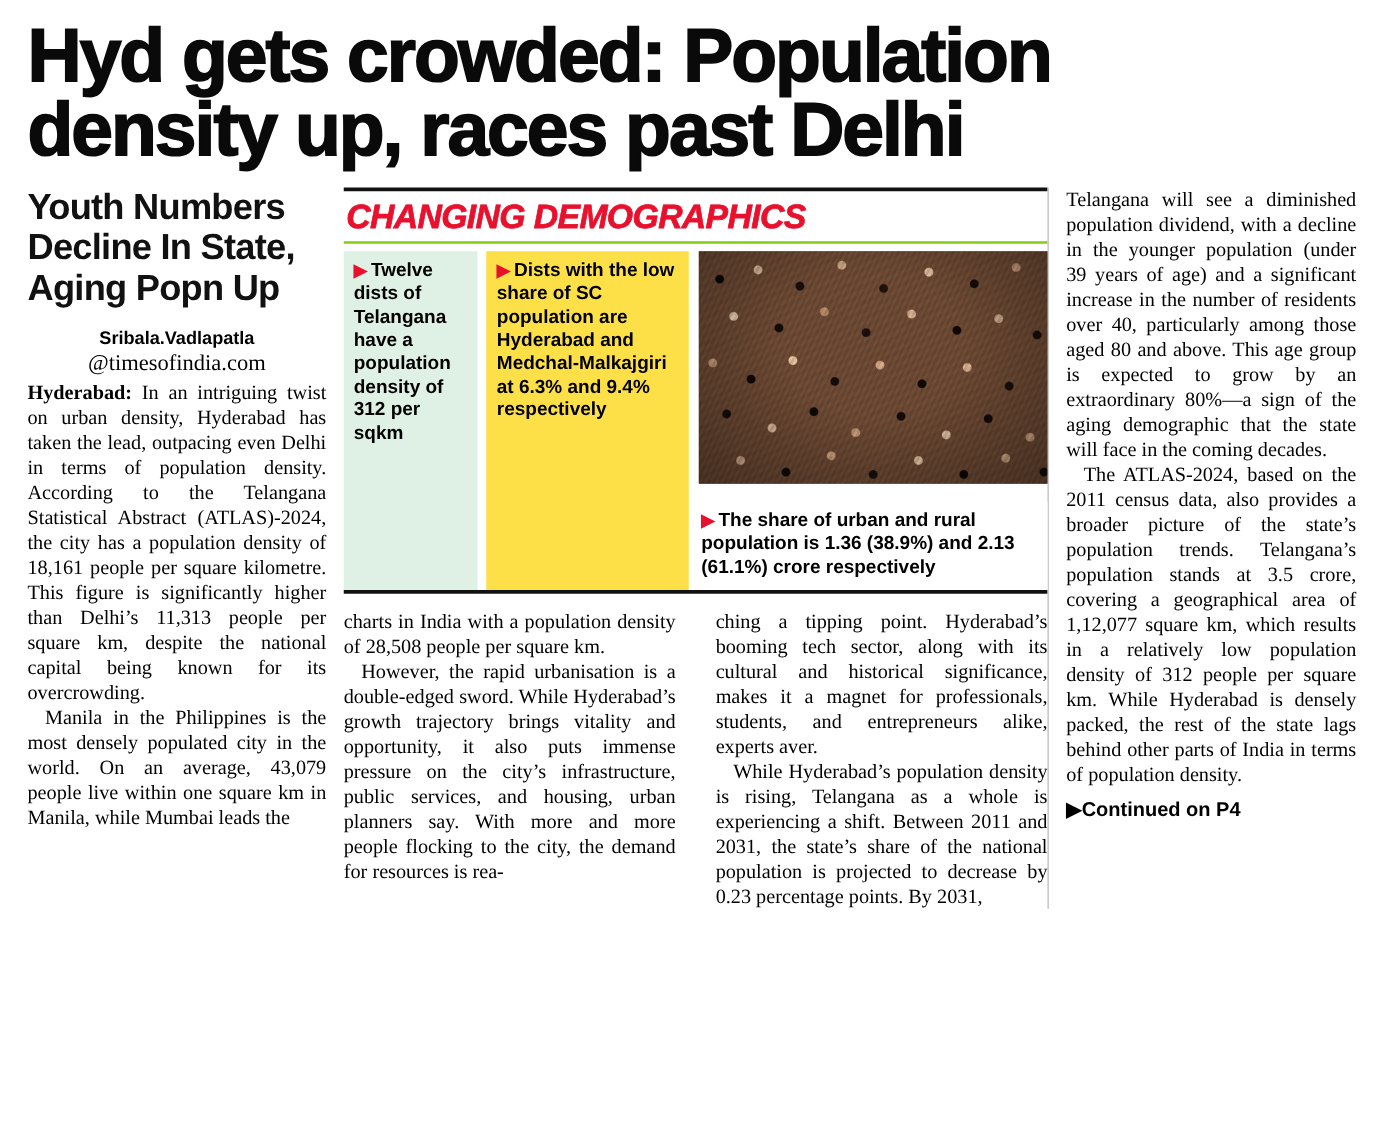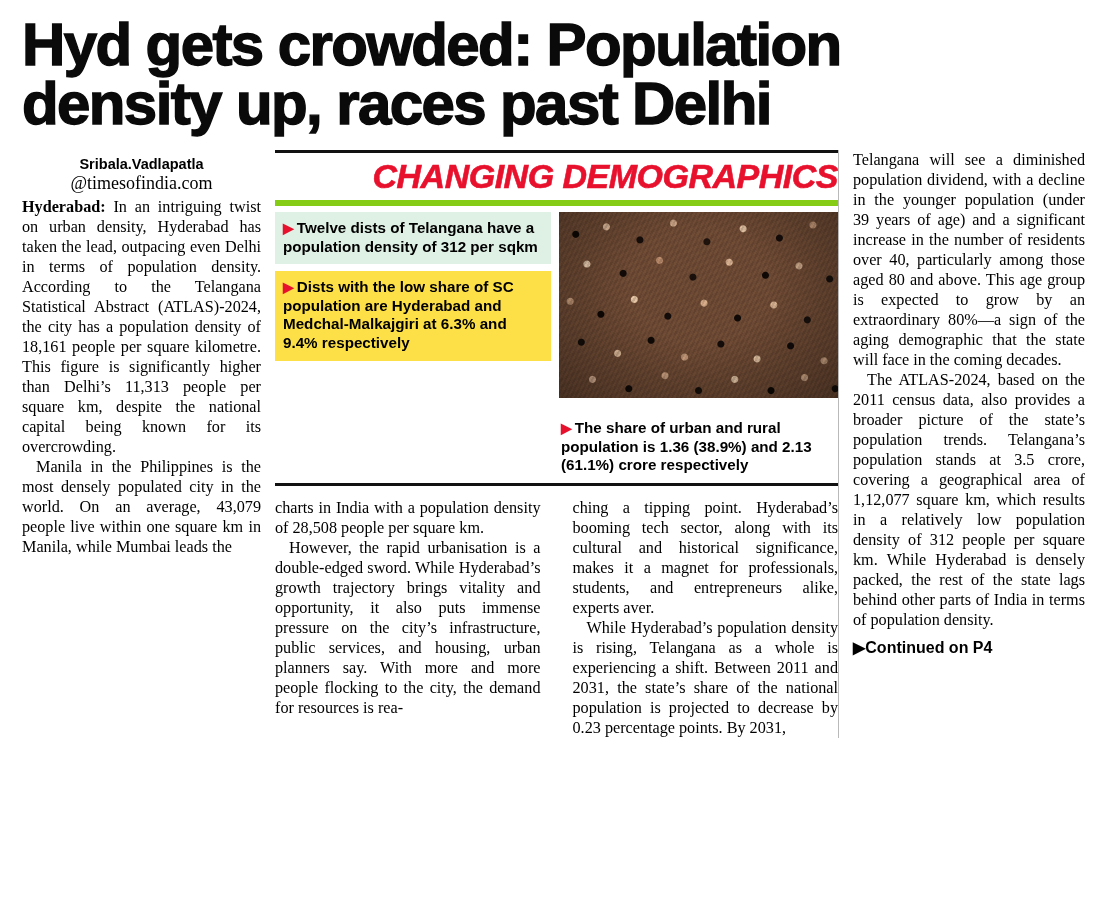--- a/index.html
+++ b/index.html
@@ -93,39 +93,37 @@
   .infobox {
     border-top: 3px solid #111;
     border-bottom: 3px solid #111;
     padding-top: 4px;
     box-sizing: border-box;
   }
   .info-title {
     font-family: "Liberation Sans", sans-serif;
     font-weight: 900;
     font-style: italic;
-    font-size: 34px;
+    font-size: 27px;
     letter-spacing: -0.5px;
     color: #e8112d;
     line-height: 1.05;
     padding: 2px 0 6px 2px;
-    border-bottom: 6px solid #84cc16;
+    border-bottom: 2px solid #84cc16;
     margin-bottom: 6px;
-    text-align: right;
     -webkit-text-stroke: 0.6px #e8112d;
   }
   .info-grid {
     display: flex;
     gap: 8px;
   }
   .info-left {
     width: 276px;
     flex: 0 0 276px;
     display: flex;
-    flex-direction: column;
     gap: 7px;
   }
   .info-right {
     flex: 1 1 auto;
     display: flex;
     flex-direction: column;
     gap: 14px;
   }
   .fact {
     font-family: "Liberation Sans", sans-serif;
@@ -240,20 +238,21 @@
 
   <div class="headline">
     <span>Hyd gets crowded: Population</span>
     <span class="l2">density up, races past Delhi</span>
   </div>
   <div class="rule-under-head"></div>
 
   <div class="cols">
 
     <div class="col1">
+      <div class="kicker">Youth Numbers Decline In State, Aging Popn Up</div>
       <div class="byline">Sribala.Vadlapatla</div>
       <div class="byline-mail">@timesofindia.com</div>
       <div class="body-text">
         <p><b>Hyderabad:</b> In an intriguing twist on urban density, Hyderabad has taken the lead, outpacing even Delhi in terms of population density. According to the Telangana Statistical Abstract (ATLAS)-2024, the city has a population density of 18,161 people per square kilometre. This figure is significantly higher than Delhi’s 11,313 people per square km, despite the national capital being known for its overcrowding.</p>
         <p>Manila in the Philippines is the most densely populated city in the world. On an average, 43,079 people live within one square km in Manila, while Mumbai leads the</p>
       </div>
     </div>
 
     <div class="col-mid">
 

